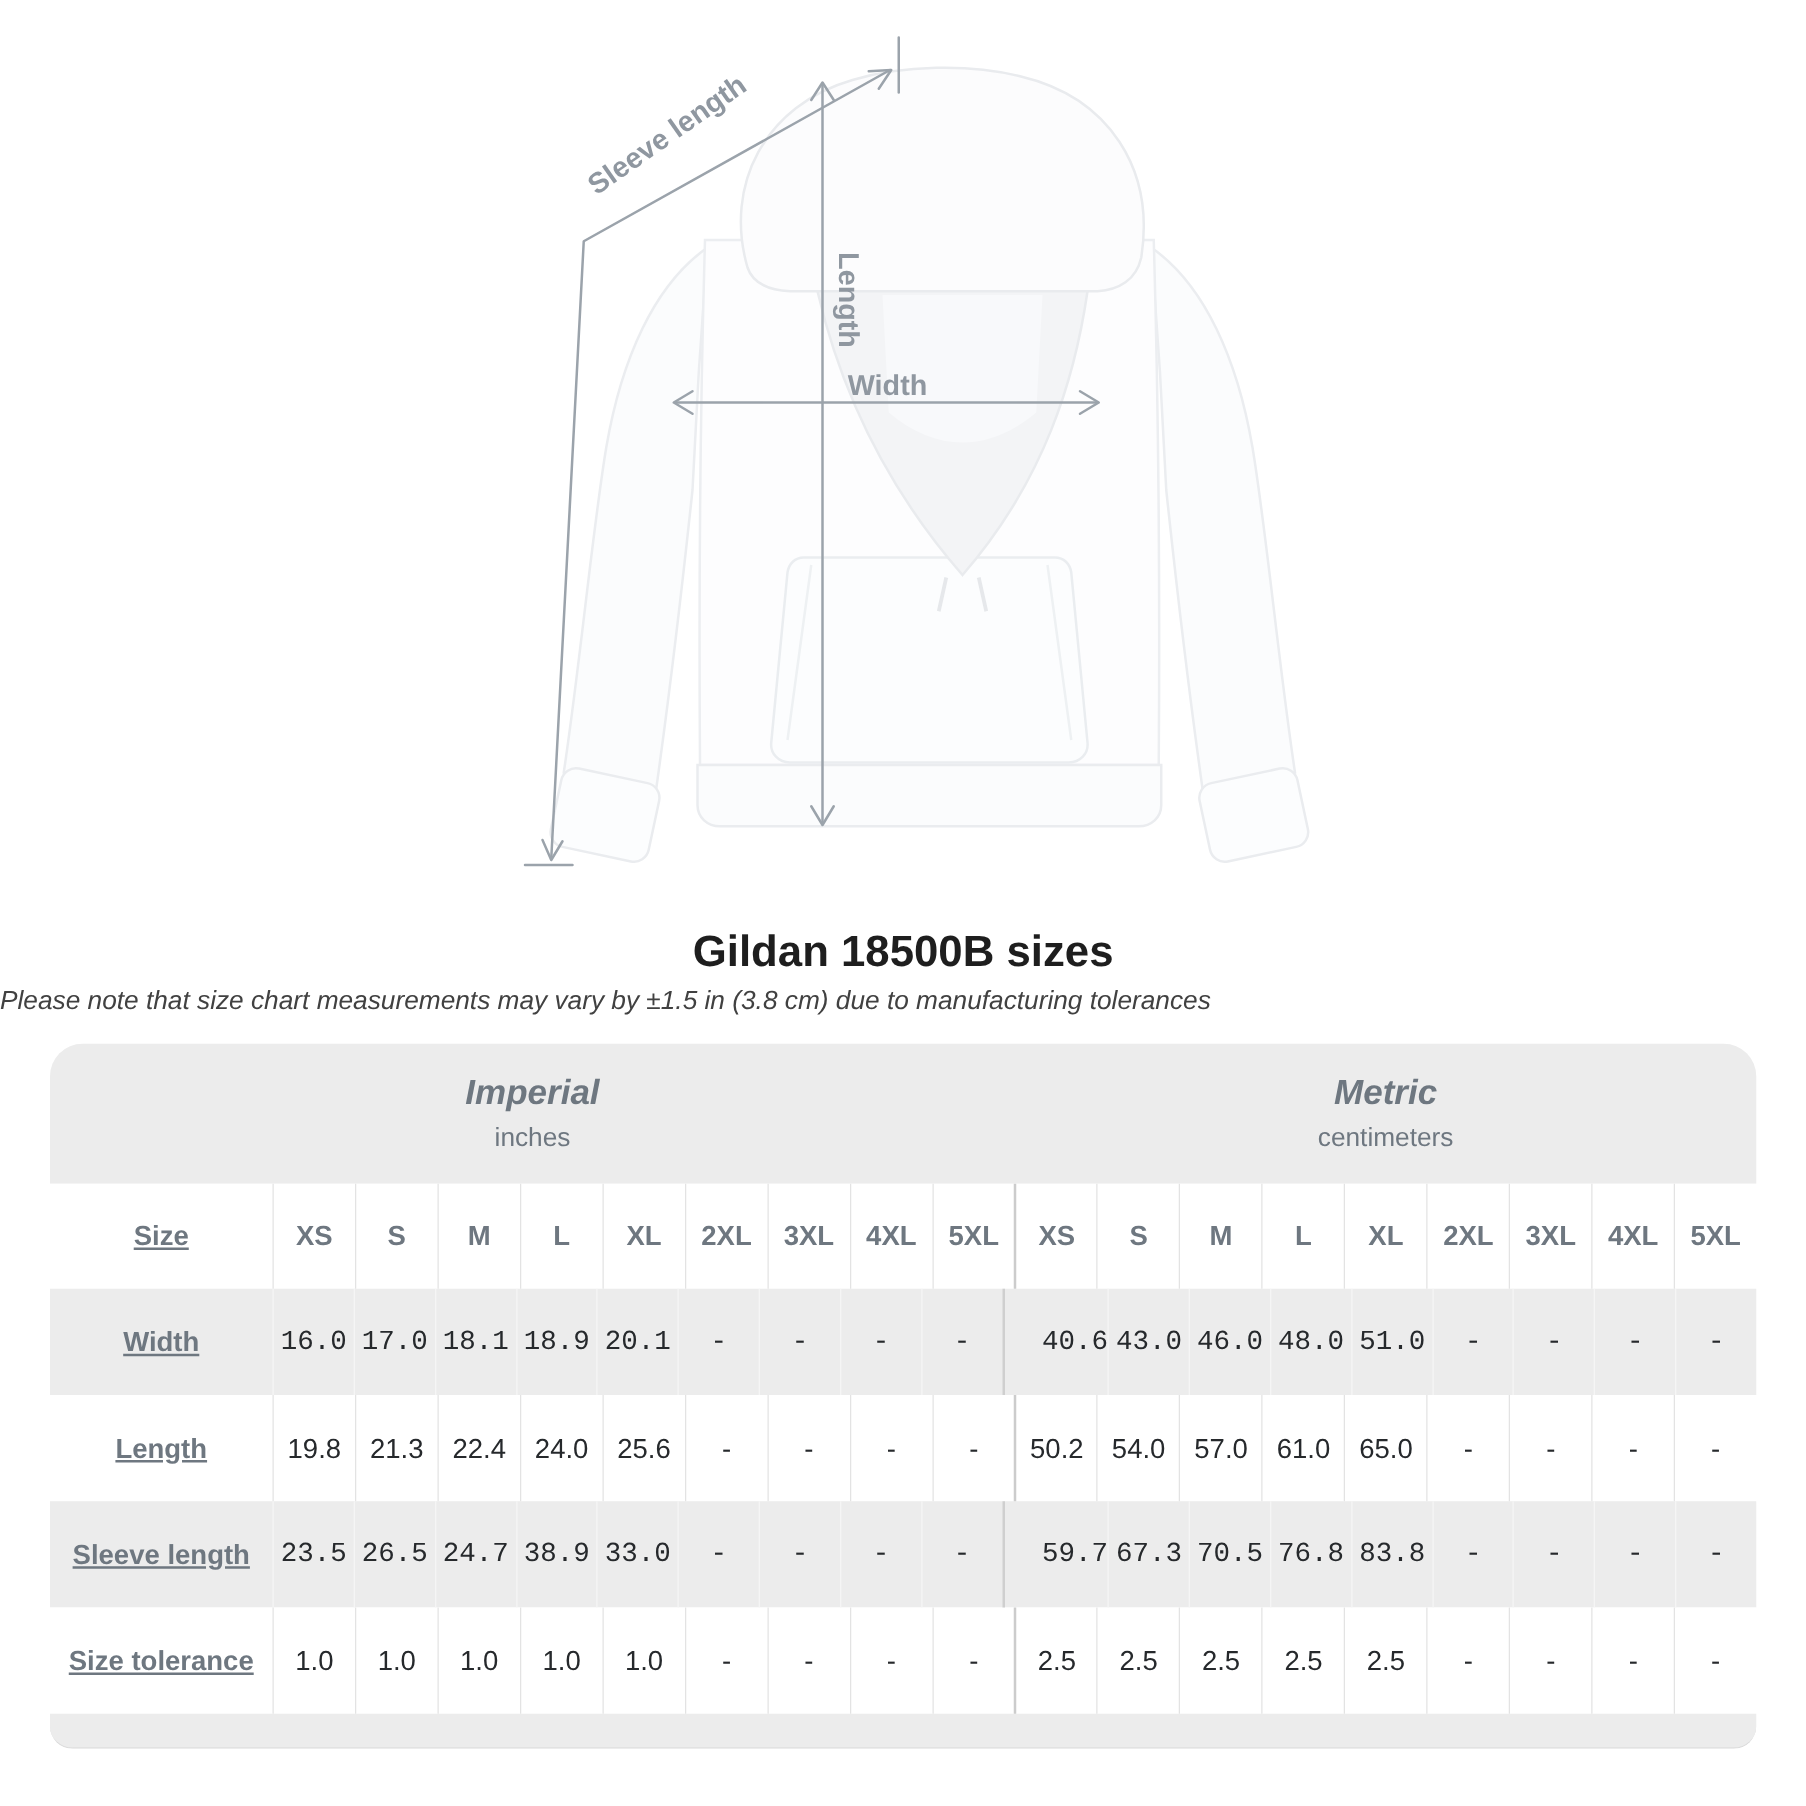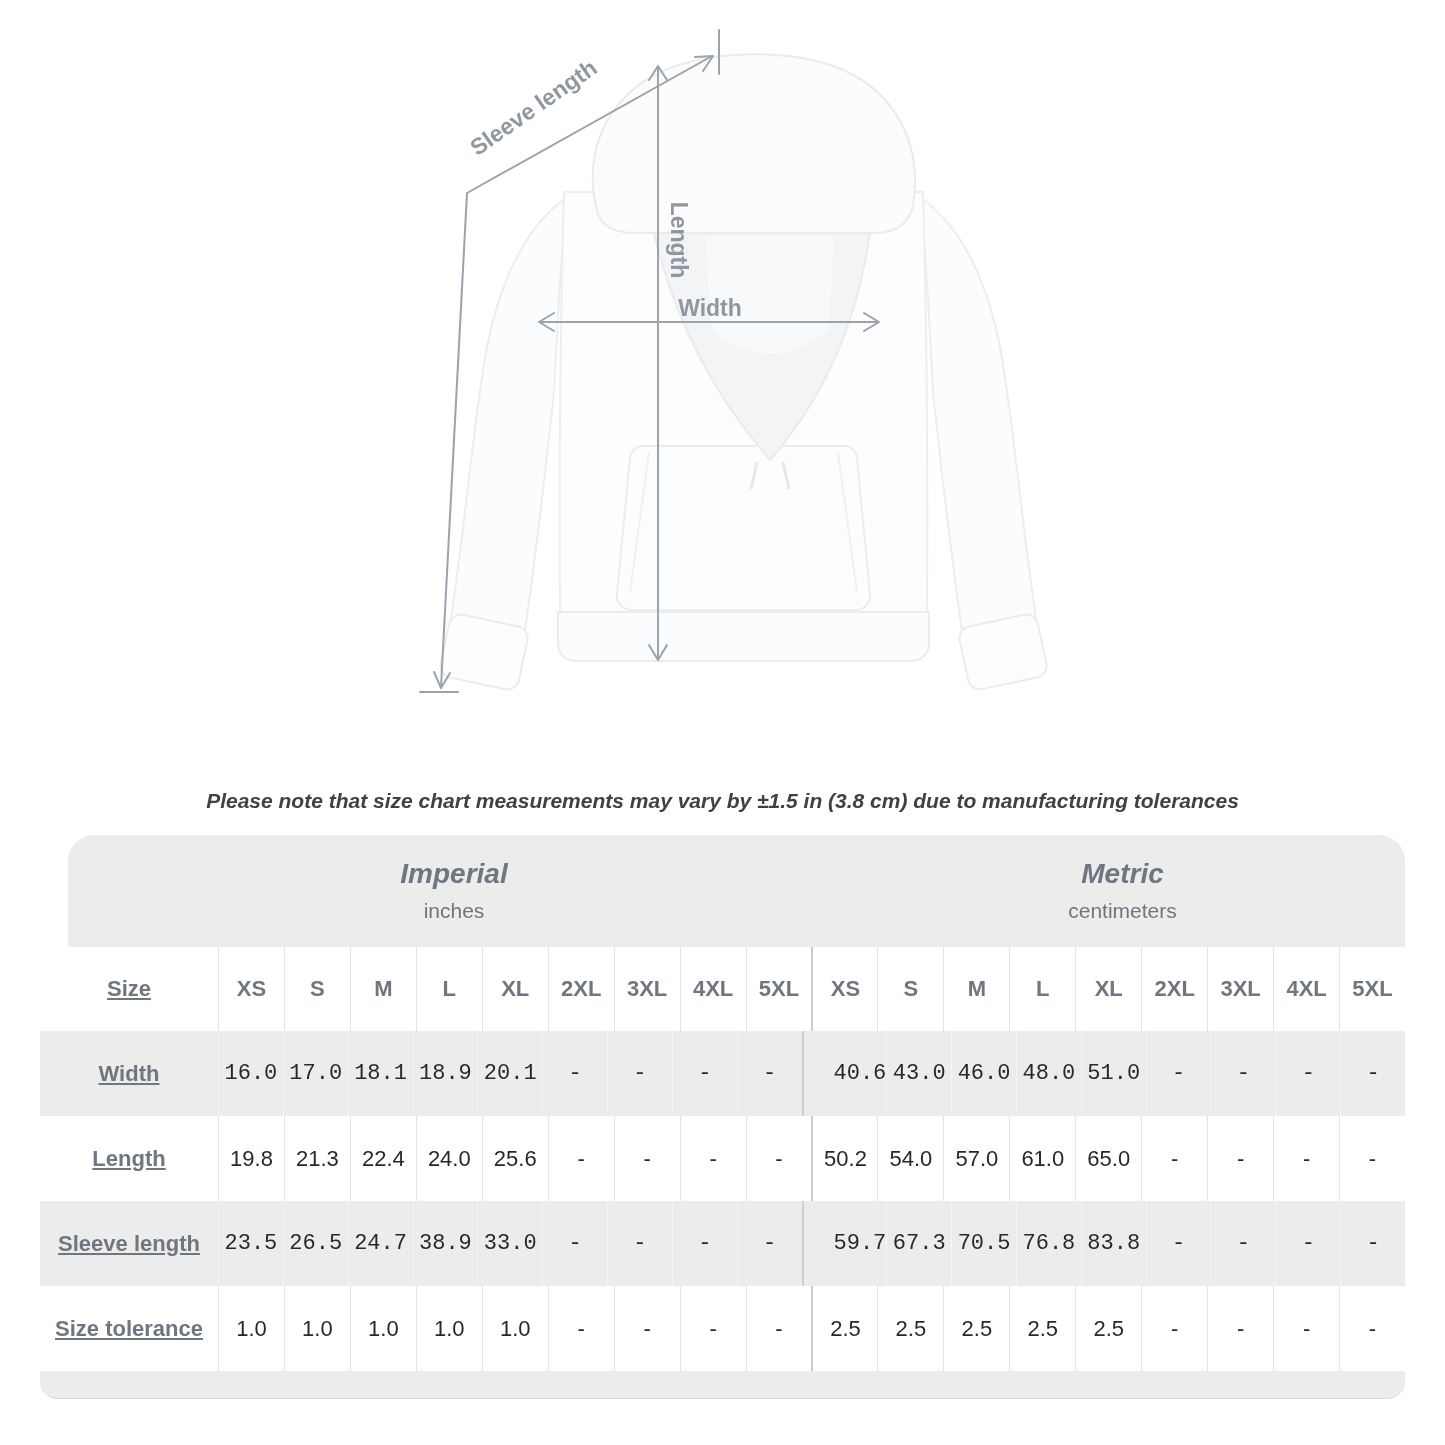--- a/index.html
+++ b/index.html
@@ -2,24 +2,24 @@
 <html><head>
 <meta charset="utf-8">
 <style>
   html,body{margin:0;padding:0;background:#ffffff;}
   .page{position:relative;width:1445px;height:1445px;background:#ffffff;overflow:hidden;
         font-family:"Liberation Sans", sans-serif;}
   .diagram{position:absolute;left:0;top:0;width:1445px;height:730px;}
   .diagram svg{display:block;}
   .page-title{position:absolute;left:0;top:742px;width:1445px;text-align:center;
         font-size:35px;font-weight:bold;color:#1e1e1e;margin:0;}
-  .page-note{position:absolute;left:0;top:789px;width:1445px;text-align:center;
-        font-size:21px;font-style:italic;color:#414141;margin:0;font-weight:bold;}
+  .page-note{position:absolute;left:0;top:789px;width:1445px;
+        font-size:21px;font-style:italic;color:#414141;margin:0;}
   .size-table{position:absolute;left:40px;top:835px;width:1365px;}
-  .band-top{height:112px;background:#ececec;border-radius:26px 26px 0 0;display:flex;margin-left:28px;}
+  .band-top{height:112px;background:#ececec;border-radius:26px 26px 0 0;display:flex;}
   .group{display:flex;flex-direction:column;align-items:center;justify-content:flex-start;
         padding-top:22px;box-sizing:border-box;}
   .group-imperial{width:772px;}
   .group-metric{flex:1;}
   .group-name{font-size:28px;font-weight:bold;font-style:italic;color:#6e7780;line-height:1.2;}
   .group-unit{font-size:21px;color:#6e7780;margin-top:8px;}
   .row{display:grid;grid-template-columns:178px repeat(18,1fr);height:85px;}
   .header-row{height:84px;background:#ffffff;}
   .data-row{background:#ffffff;}
   .data-row.gray{background:#ececec;}
@@ -72,20 +72,21 @@
       </g>
 
       <g>
         <text class="arrow-label" x="710" y="316" text-anchor="middle">Width</text>
         <text class="arrow-label" x="671" y="240" text-anchor="middle" transform="rotate(90 671 240)">Length</text>
         <text class="arrow-label" x="538" y="114" text-anchor="middle" transform="rotate(-35 538 114)">Sleeve length</text>
       </g>
     </svg>
   </div>
 
+  <h1 class="page-title">Gildan 18500B sizes</h1>
   <p class="page-note">Please note that size chart measurements may vary by ±1.5 in (3.8 cm) due to manufacturing tolerances</p>
 
   <div class="size-table">
     <div class="band-top">
       <div class="group group-imperial">
         <div class="group-name">Imperial</div>
         <div class="group-unit">inches</div>
       </div>
       <div class="group group-metric">
         <div class="group-name">Metric</div>

